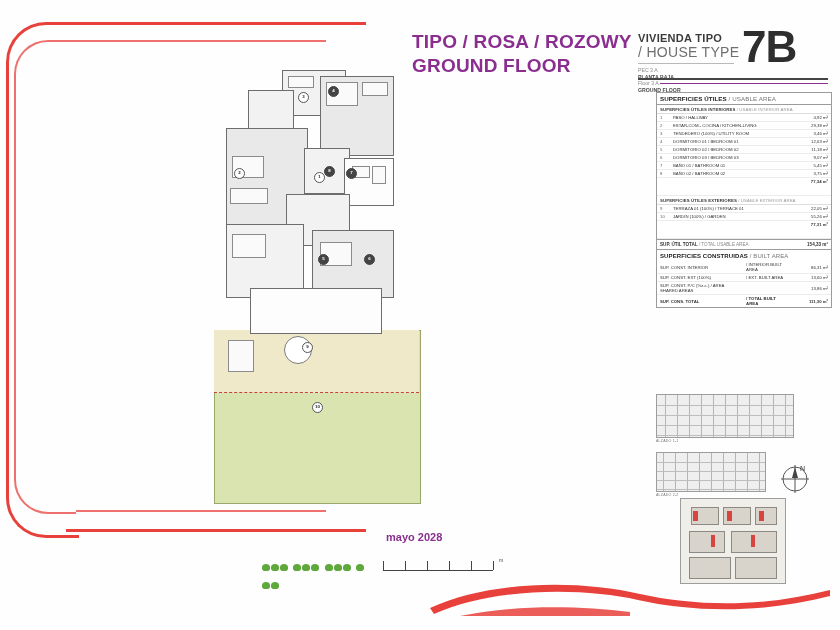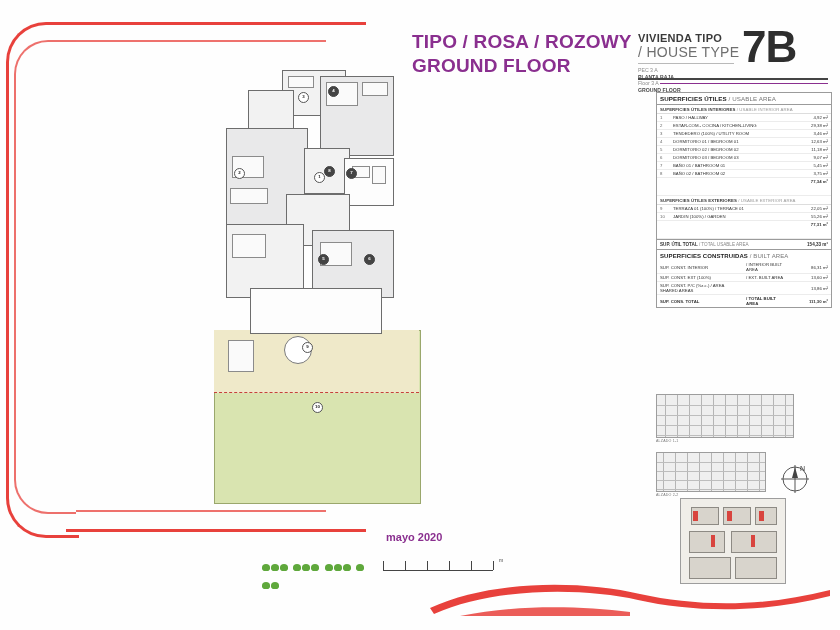--- a/index.html
+++ b/index.html
@@ -350,21 +350,21 @@
     <div class="tagc" style="left:122px;top:340px;">10</div>
 
     <div class="hedge">
       <i></i><i></i><i></i>
       <i></i><i></i><i></i>
       <i></i><i></i><i></i>
       <i></i><i></i><i></i>
     </div>
   </div>
 
-  <div class="date">mayo 2020</div>
+  <div class="date">mayo 2028</div>
   <div class="scalebar">
     <div class="scale-ticks">
       <i></i>
         <i></i>
       <i></i>
         <i></i>
       <i></i>
         <i></i>
     </div>
     <div class="scale-line"></div>

